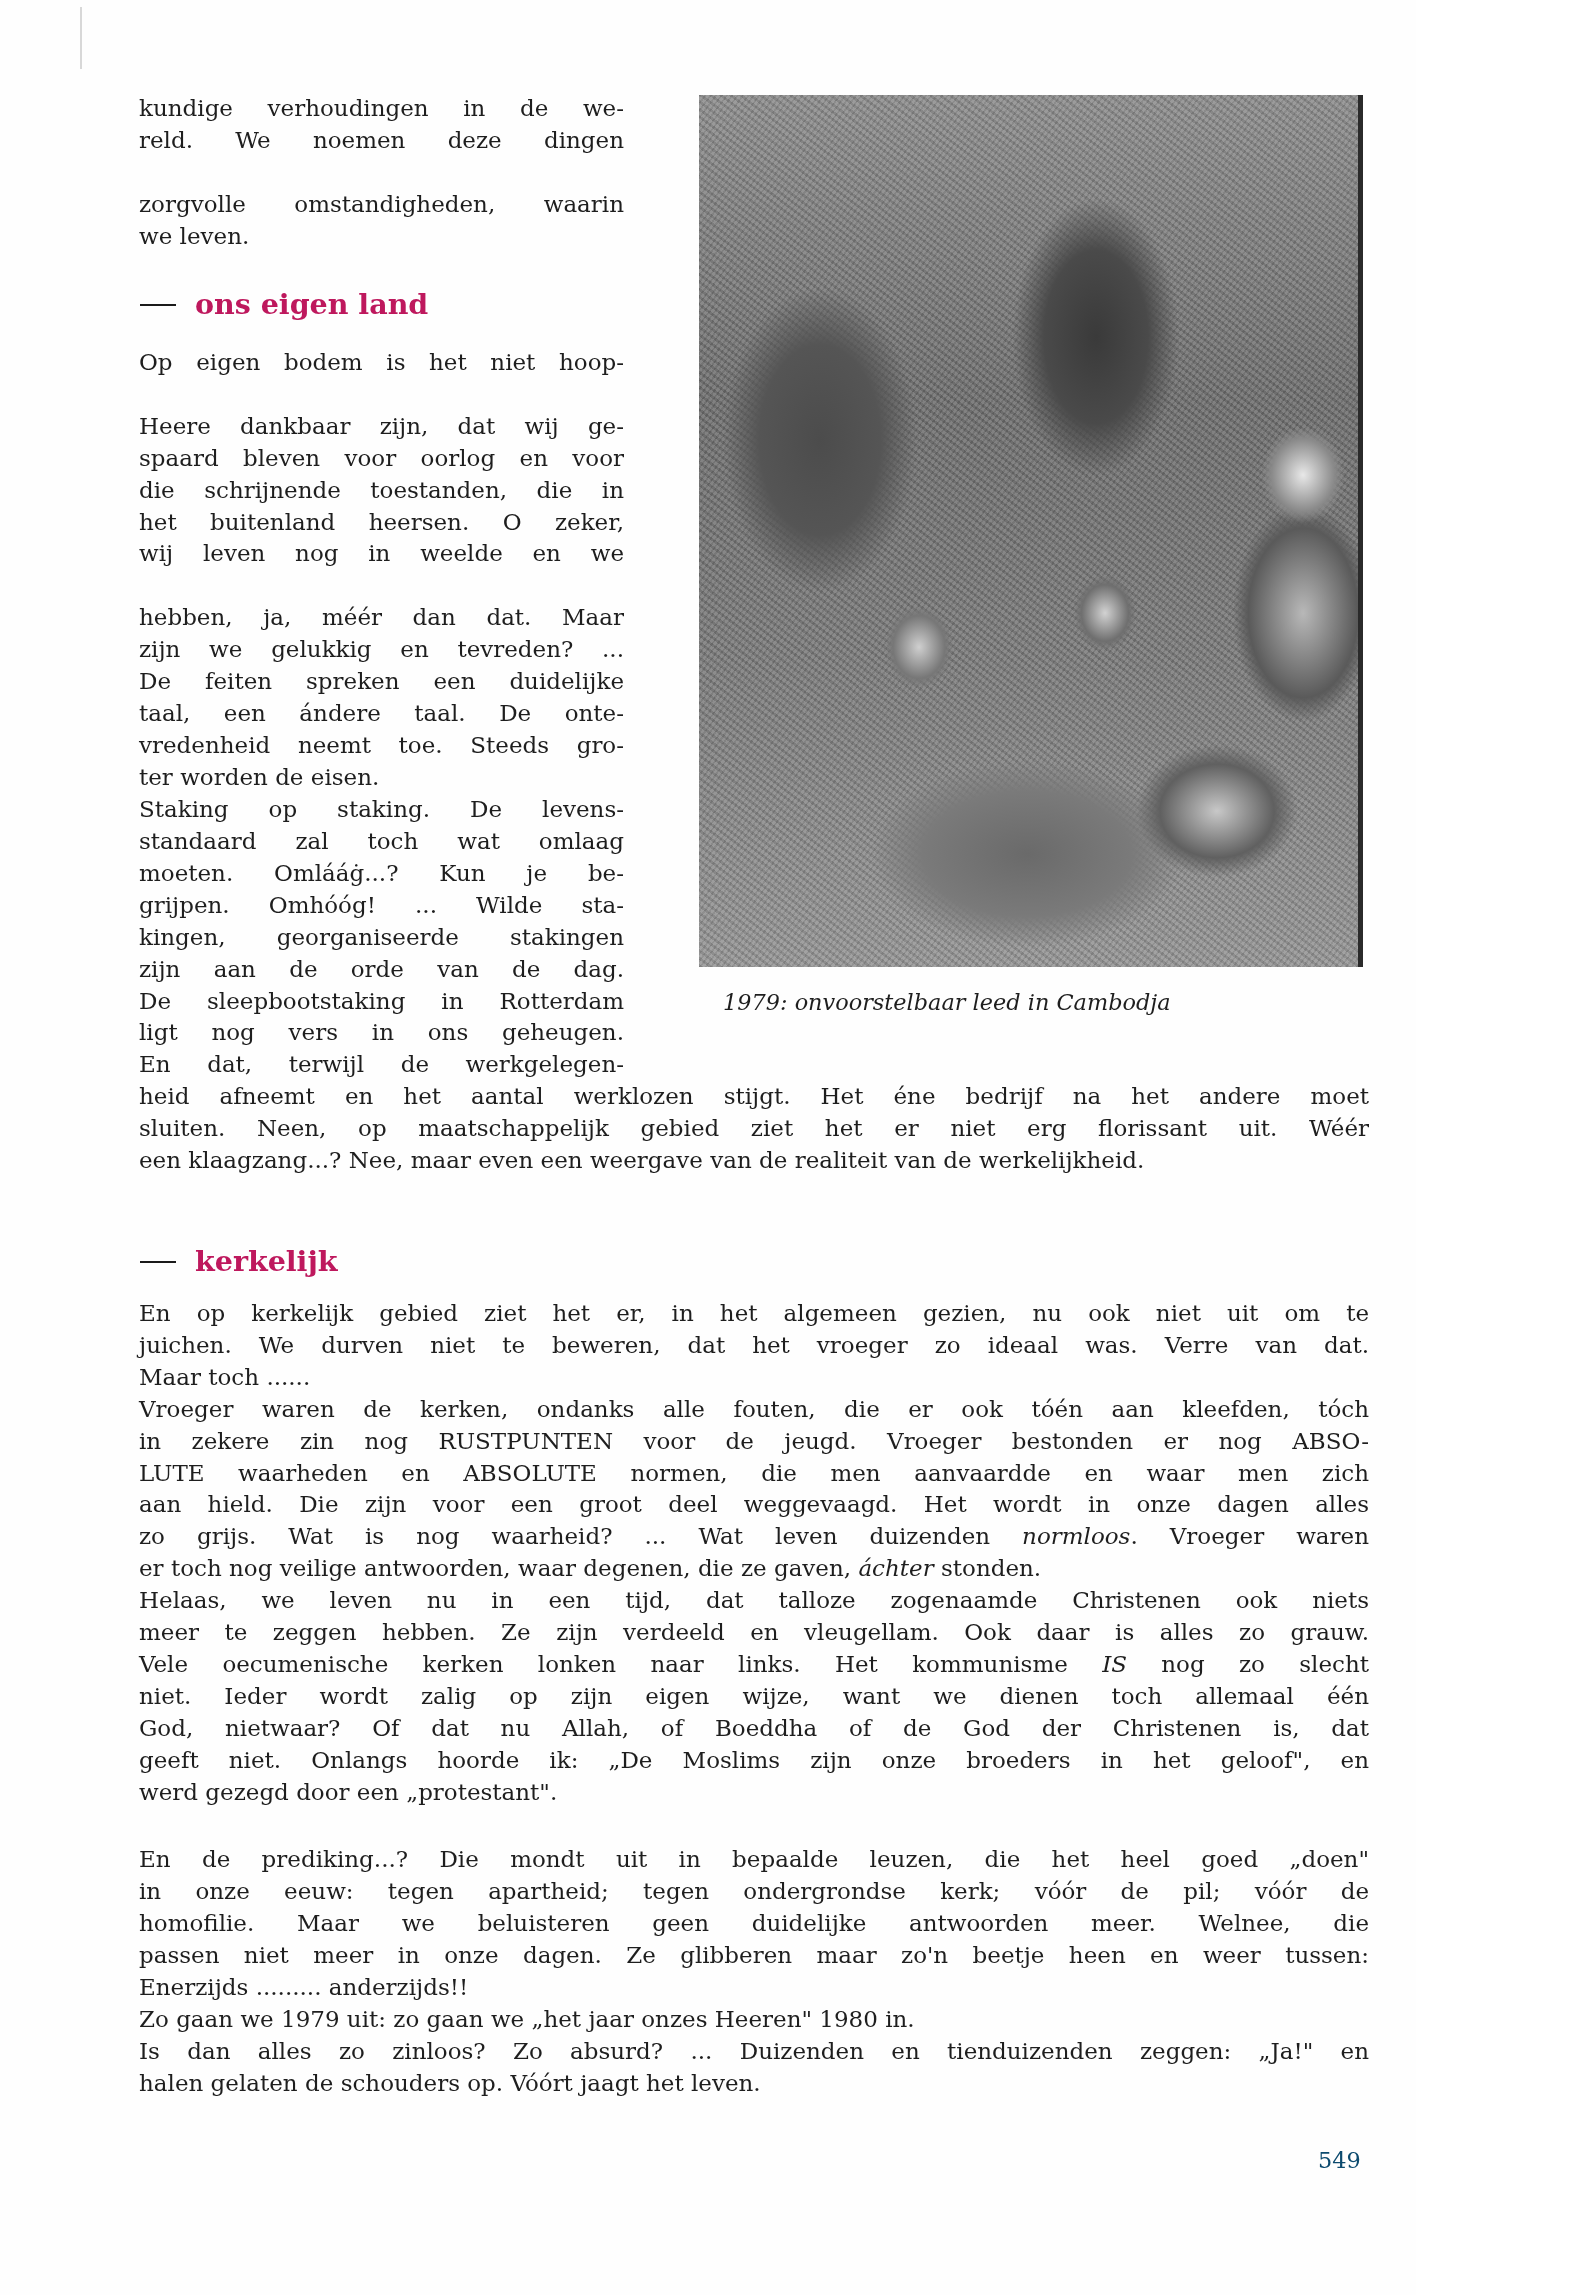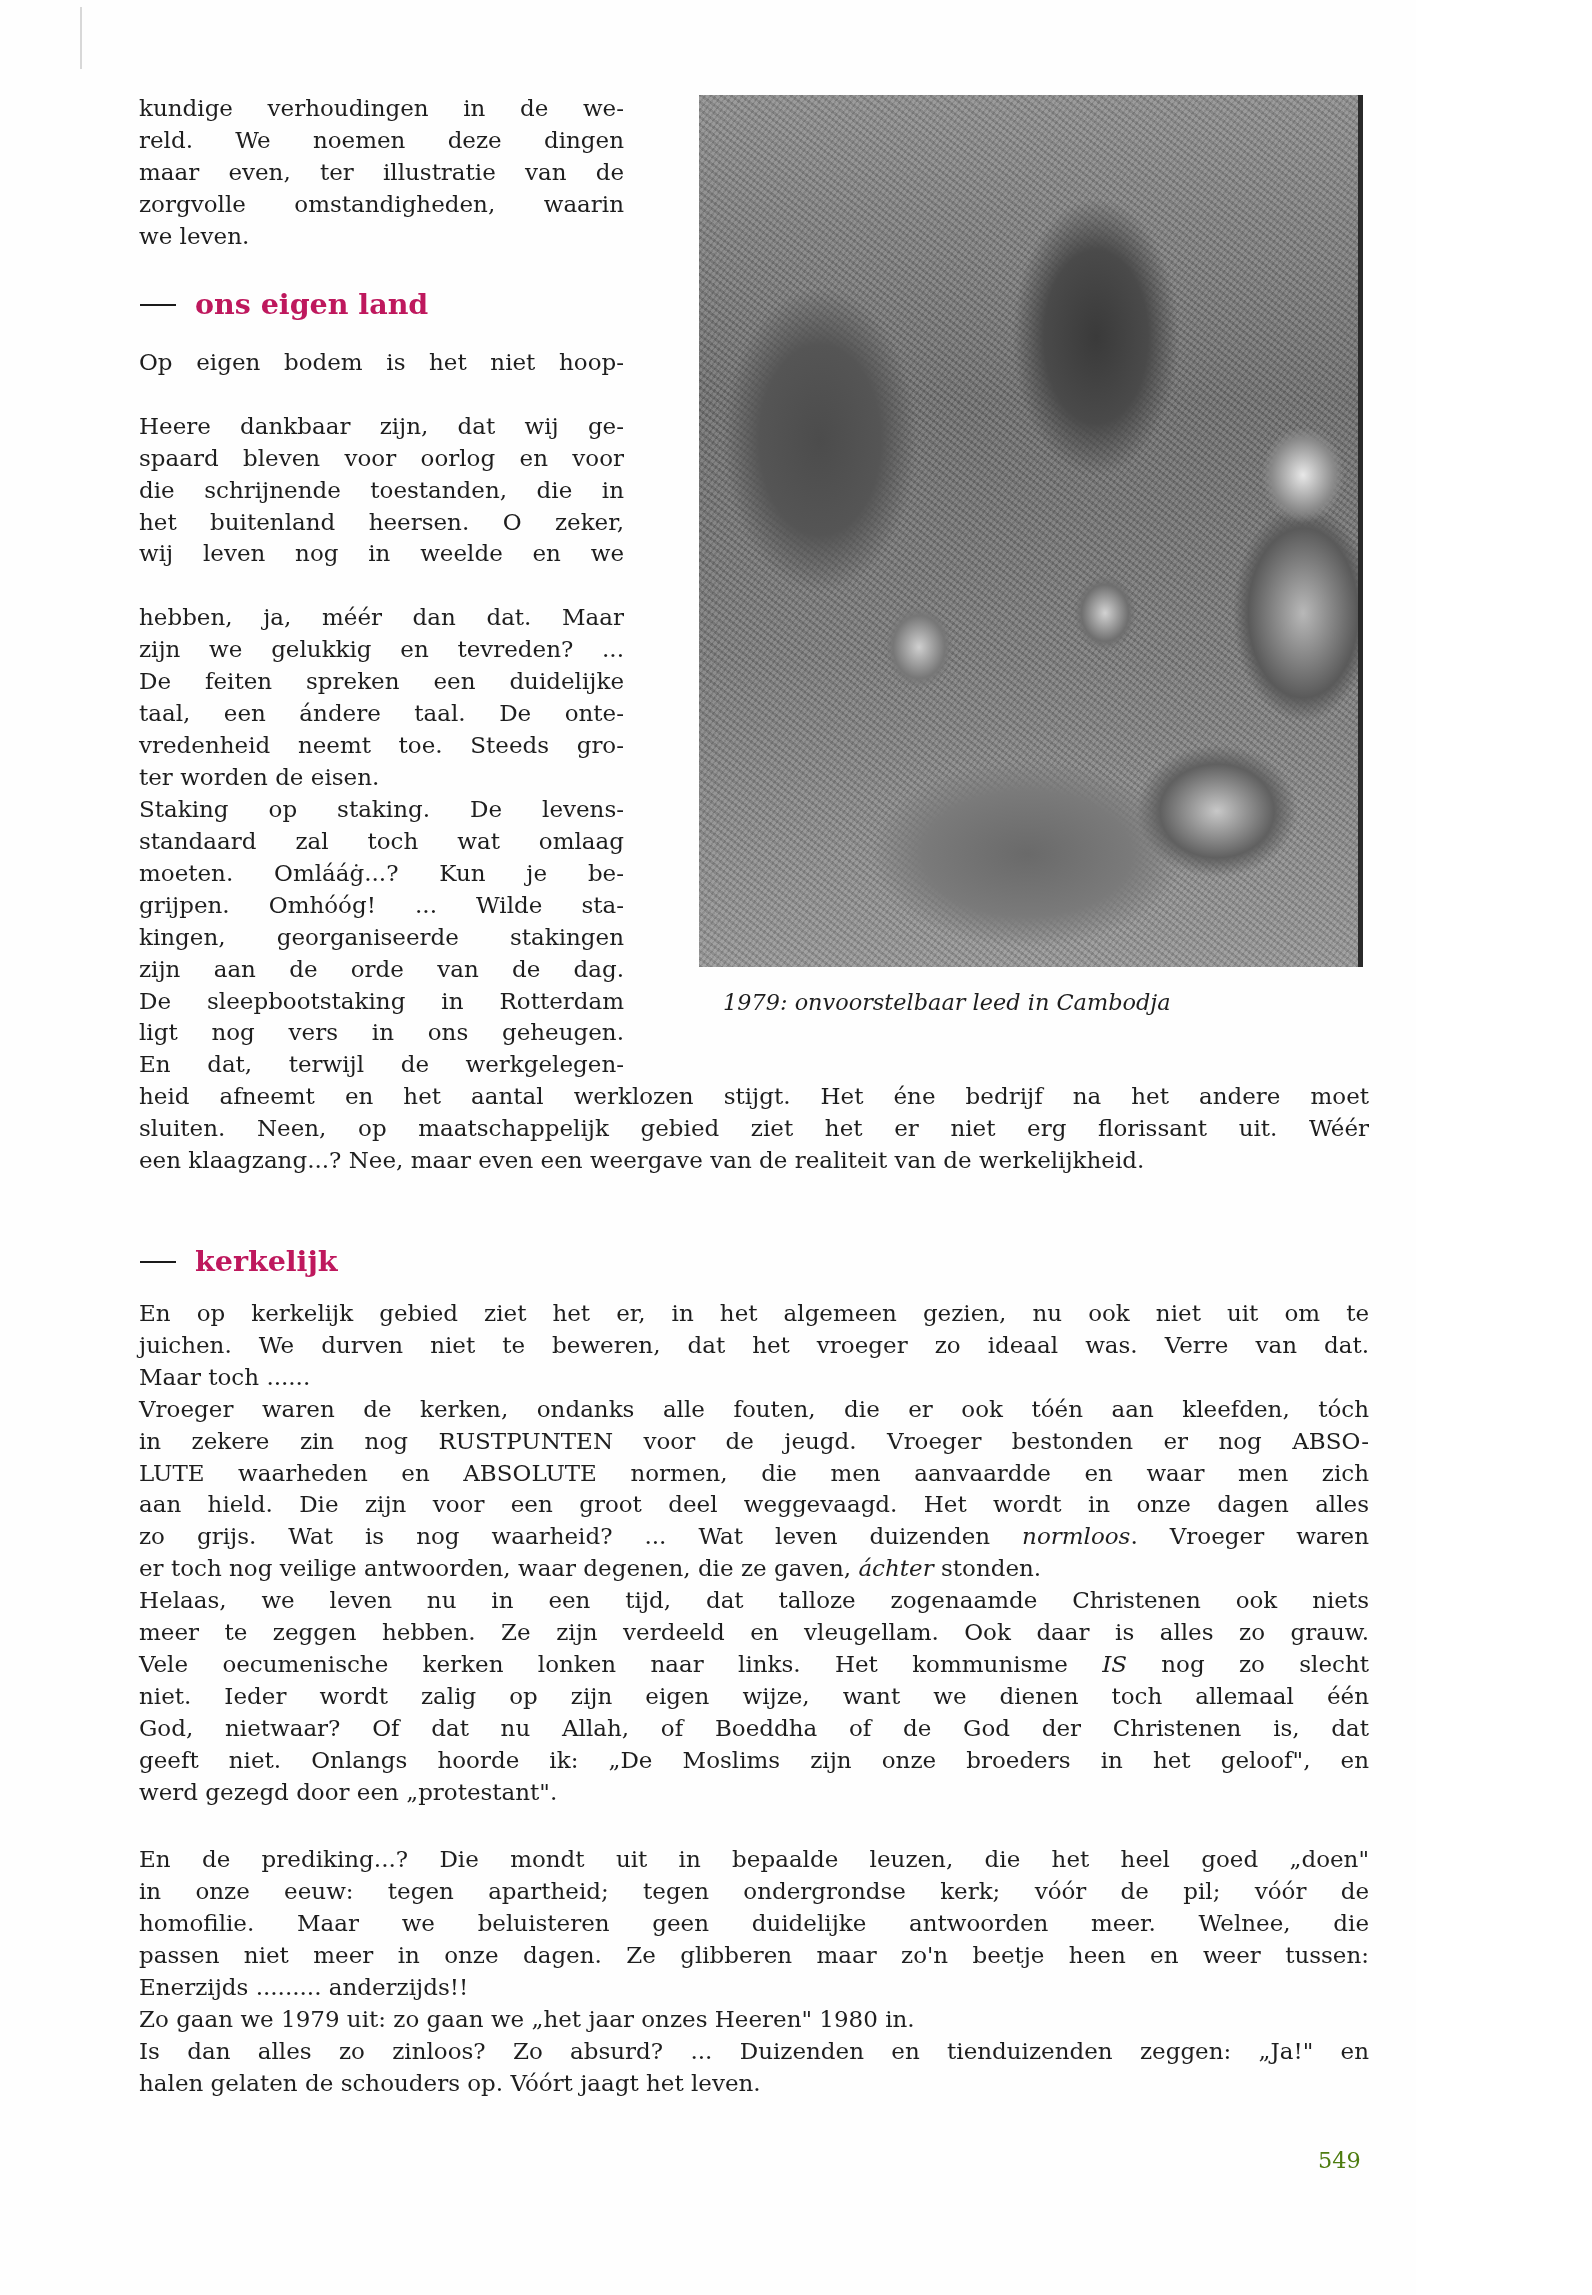--- a/index.html
+++ b/index.html
@@ -49,32 +49,31 @@
     box-sizing: border-box;
   }
   .caption {
     position: absolute; left: 723px; top: 987px; width: 639px;
     font-family: "DejaVu Serif", "Liberation Serif", serif;
     font-style: italic; font-size: 22.4px; color: #1e1e1e; line-height: 31px; white-space: nowrap;
   }
   .page-number {
     position: absolute; left: 1318px; top: 2146px;
     font-family: "DejaVu Serif", "Liberation Serif", serif;
-    font-size: 22.4px; color: #4d7c0f; line-height: 28px;
+    font-size: 22.4px; color: #0c4a6e; line-height: 28px;
   }
 </style>
 </head>
 <body>
 
 <div class="page">
   <div class="gutter-mark"></div>
 
   <div class="ln narrow" style="top:93px">kundige verhoudingen in de we-</div>
   <div class="ln narrow" style="top:125px">reld. We noemen deze dingen</div>
-  <div class="ln narrow" style="top:157px">maar even, ter illustratie van de</div>
   <div class="ln narrow" style="top:189px">zorgvolle omstandigheden, waarin</div>
   <div class="ln narrow last" style="top:221px">we leven.</div>
 
   <div class="heading" style="left:140px; top:287px">
     <span class="dash"></span><span>ons eigen land</span>
   </div>
 
   <div class="ln narrow" style="top:347px">Op eigen bodem is het niet hoop-</div>
   <div class="ln narrow" style="top:411px">Heere dankbaar zijn, dat wij ge-</div>
   <div class="ln narrow" style="top:443px">spaard bleven voor oorlog en voor</div>

